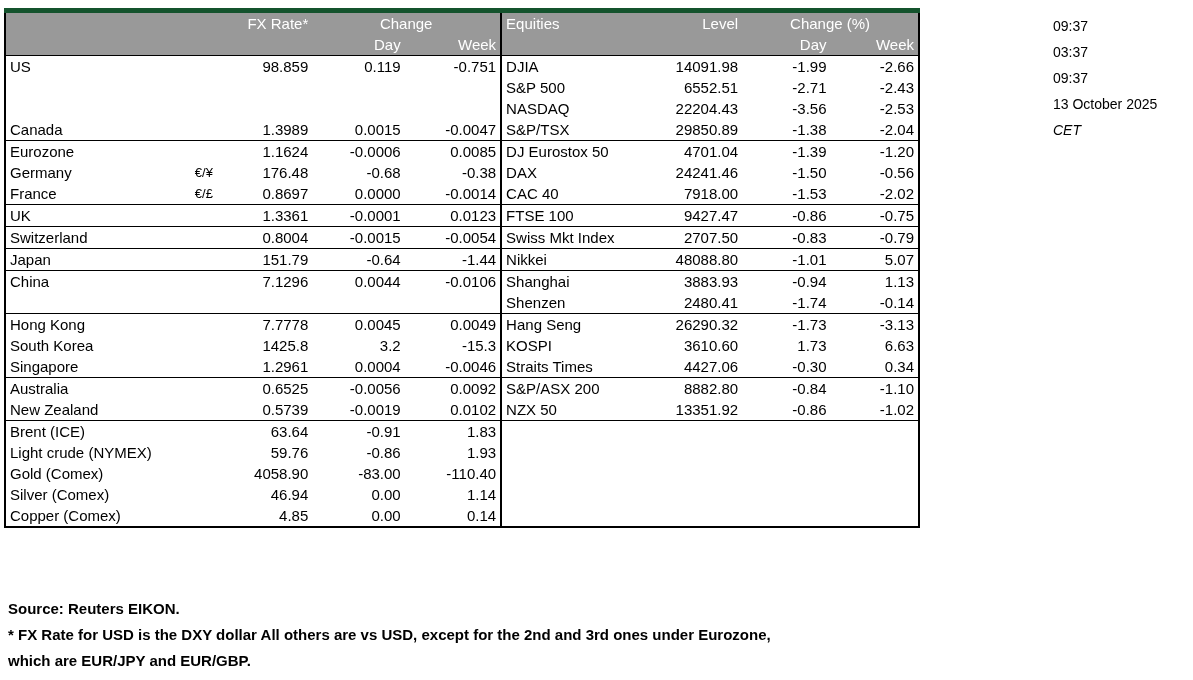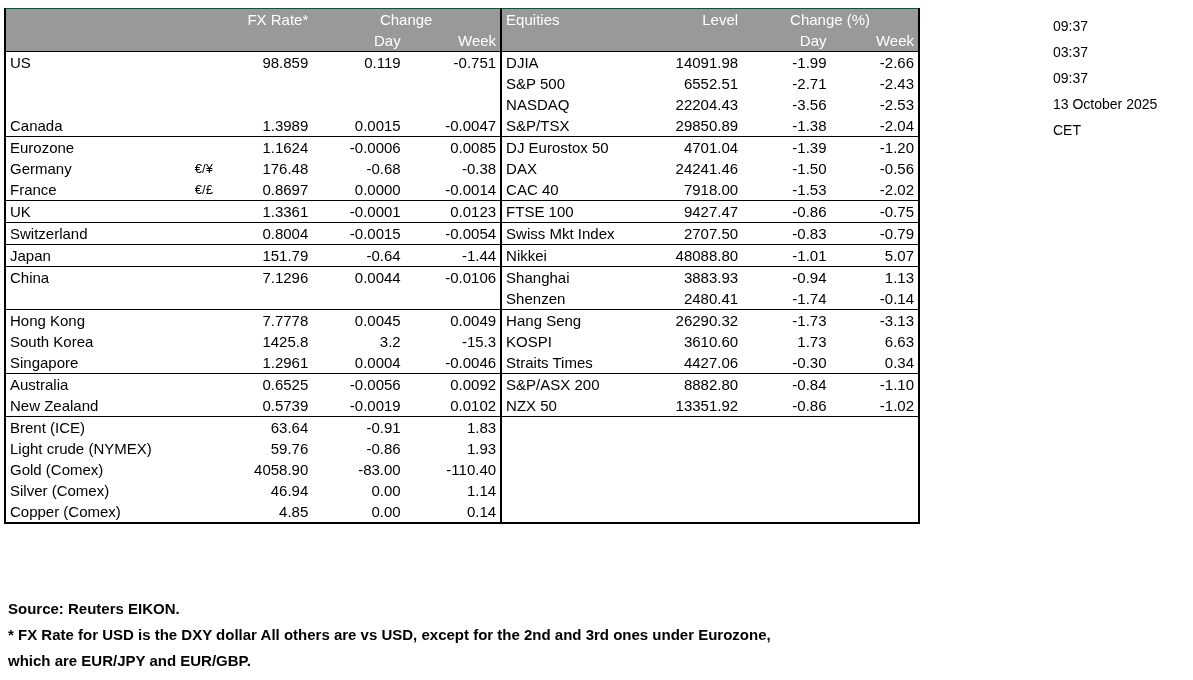--- a/index.html
+++ b/index.html
@@ -56,21 +56,21 @@
   col.c-mark   { width: 28px; }
   col.c-fx     { width: 93px; }
   col.c-day    { width: 92px; }
   col.c-week   { width: 96px; }
   col.c-eqname { width: 140px; }
   col.c-level  { width: 100px; }
   col.c-eqday  { width: 88px; }
   col.c-eqweek { width: 88px; }
 
   
-  .b-top    { border-top: 1px solid #14532d; margin-top: 8px; }
+  .b-top    { border-top: 5px solid #14532d; margin-top: 8px; }
   .b-bottom { border-bottom: 1px solid #000000; }
   .outer-l  { border-left: 2px solid #000000; }
   .outer-r  { border-right: 2px solid #000000; }
   .sep-l    { border-left: 2px solid #000000; }
 
   tr.grp-top td { border-top: 1px solid #000000; }
   tr.last-row td { border-bottom: 2px solid #000000; }
 
   .clock {
     position: absolute;
@@ -366,20 +366,20 @@
           <td class="num outer-r"></td>
         </tr>
       </tbody>
   </table>
 
   <div id="clock-block">
       <div class="clock" style="top: 18px;">09:37</div>
       <div class="clock" style="top: 44px;">03:37</div>
       <div class="clock" style="top: 70px;">09:37</div>
       <div class="clock" style="top: 96px;">13 October 2025</div>
-      <div class="clock" style="top: 122px;">CET</div>
+      <div class="clock" style="top: 122px; font-style: italic;">CET</div>
     </div>
 
   <div class="footer" style="top:600px">Source:  Reuters EIKON.</div>
   <div class="footer" style="top:626px">* FX Rate for USD is the DXY dollar  All others are vs USD, except for the 2nd and 3rd ones under Eurozone,</div>
   <div class="footer" style="top:652px"> which are EUR/JPY and EUR/GBP.</div>
 
 </div>
 
 </body></html>

